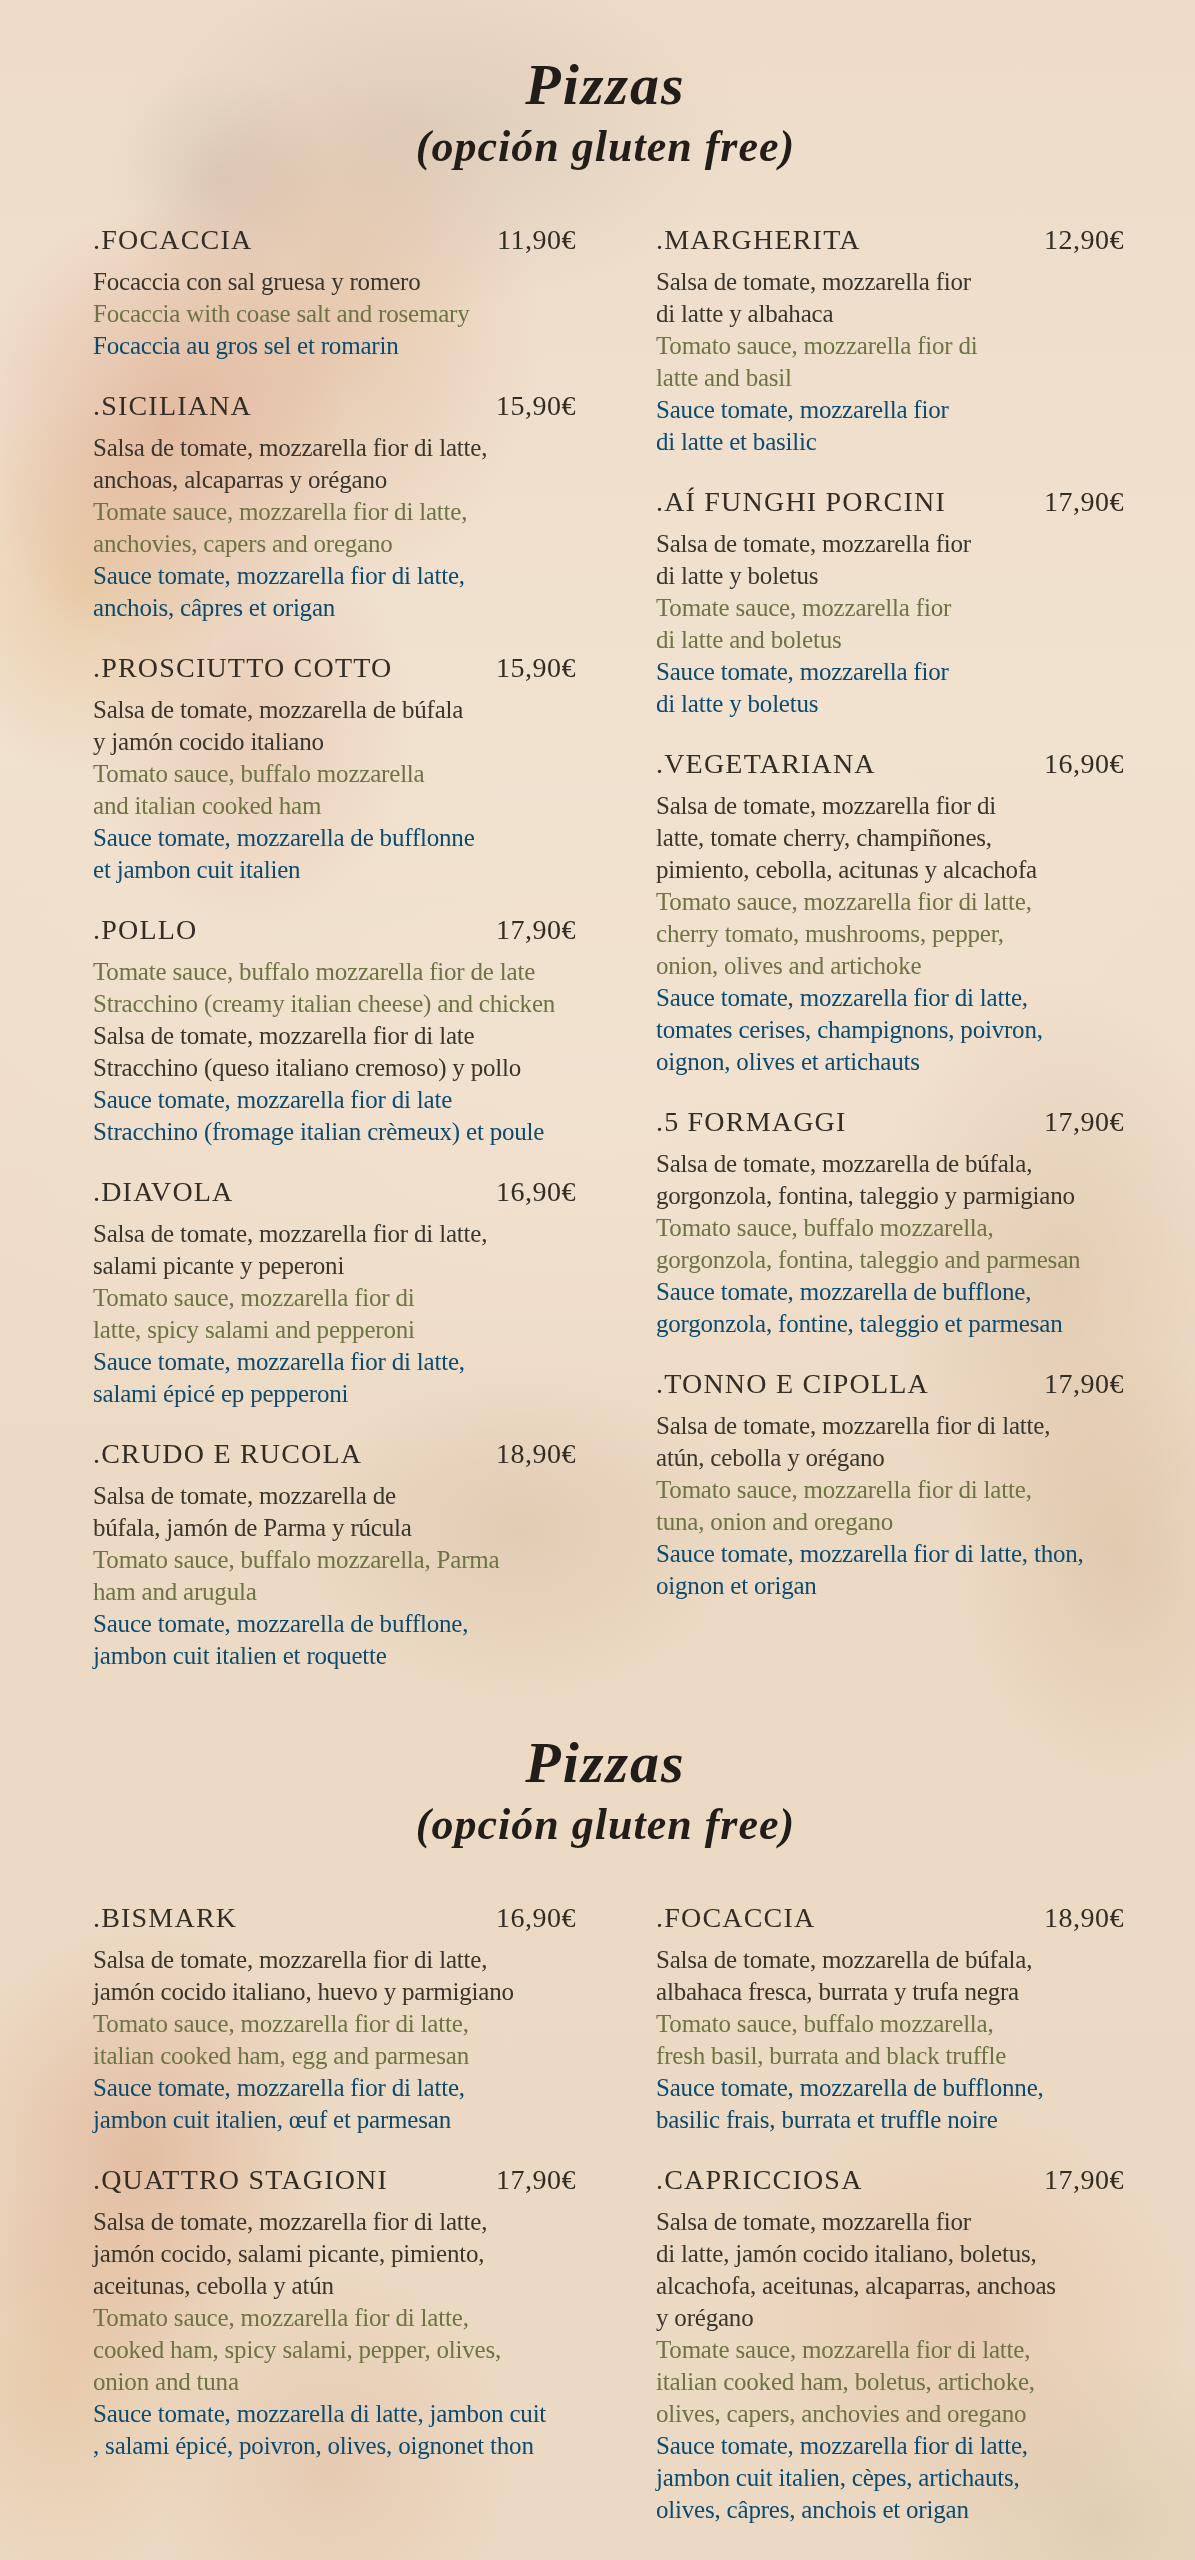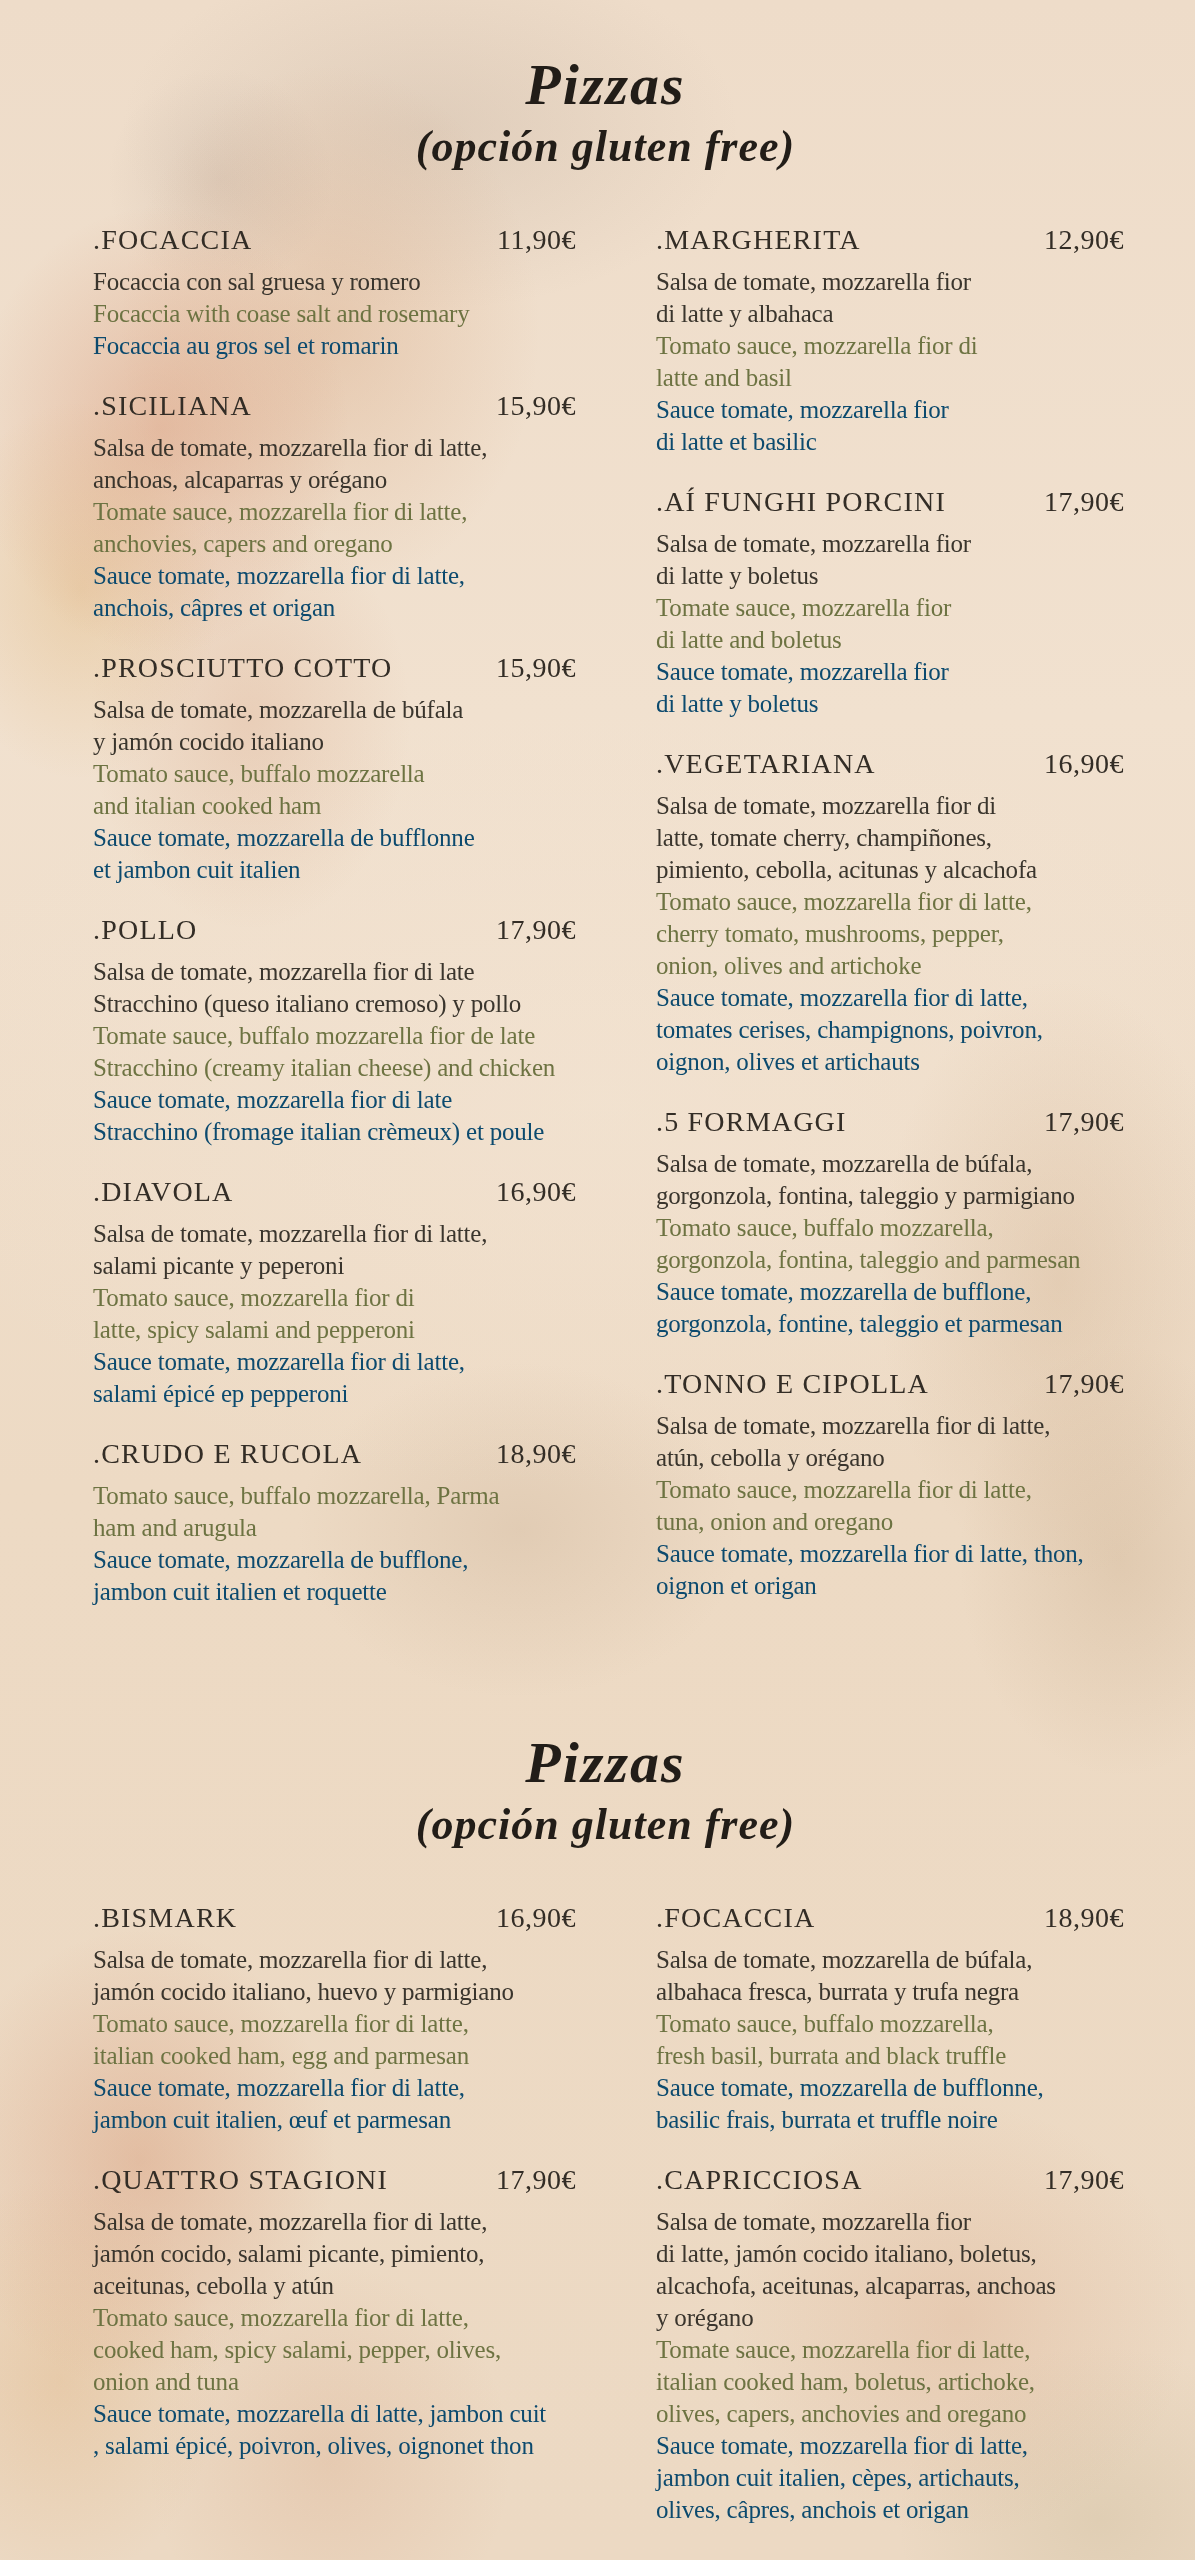--- a/index.html
+++ b/index.html
@@ -98,24 +98,24 @@
 and italian cooked ham</div>
     <div class="desc fr">Sauce tomate, mozzarella de bufflonne
 et jambon cuit italien</div>
   </div>
 
   <div class="item">
     <div class="item-head">
       <span class="item-name">.POLLO</span>
       <span class="item-price">17,90€</span>
     </div>
+    <div class="desc en">Tomate sauce, buffalo mozzarella fior de late
+Stracchino (creamy italian cheese) and chicken</div>
     <div class="desc es">Salsa de tomate, mozzarella fior di late
 Stracchino (queso italiano cremoso) y pollo</div>
-    <div class="desc en">Tomate sauce, buffalo mozzarella fior de late
-Stracchino (creamy italian cheese) and chicken</div>
     <div class="desc fr">Sauce tomate, mozzarella fior di late
 Stracchino (fromage italian crèmeux) et poule</div>
   </div>
 
   <div class="item">
     <div class="item-head">
       <span class="item-name">.DIAVOLA</span>
       <span class="item-price">16,90€</span>
     </div>
     <div class="desc es">Salsa de tomate, mozzarella fior di latte,
@@ -124,20 +124,22 @@
 latte, spicy salami and pepperoni</div>
     <div class="desc fr">Sauce tomate, mozzarella fior di latte,
 salami épicé ep pepperoni</div>
   </div>
 
   <div class="item">
     <div class="item-head">
       <span class="item-name">.CRUDO E RUCOLA</span>
       <span class="item-price">18,90€</span>
     </div>
+    <div class="desc es">Salsa de tomate, mozzarella de
+búfala, jamón de Parma y rúcula</div>
     <div class="desc en">Tomato sauce, buffalo mozzarella, Parma
 ham and arugula</div>
     <div class="desc fr">Sauce tomate, mozzarella de bufflone,
 jambon cuit italien et roquette</div>
   </div>
 </div>
     <div class="col right">
   <div class="item">
     <div class="item-head">
       <span class="item-name">.MARGHERITA</span>

